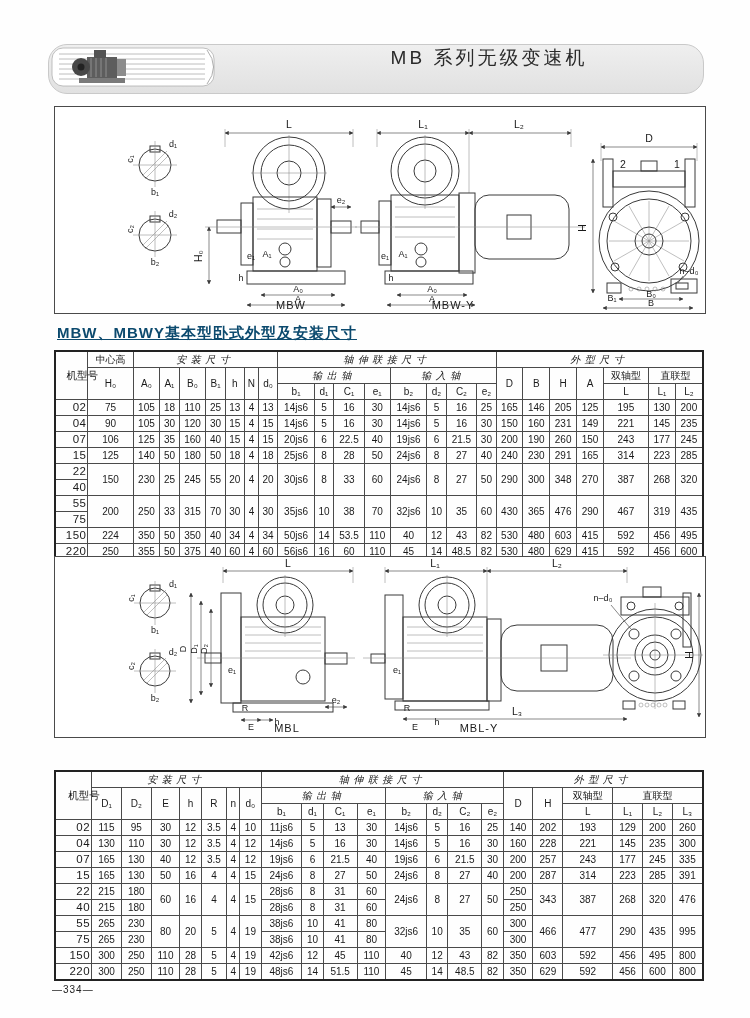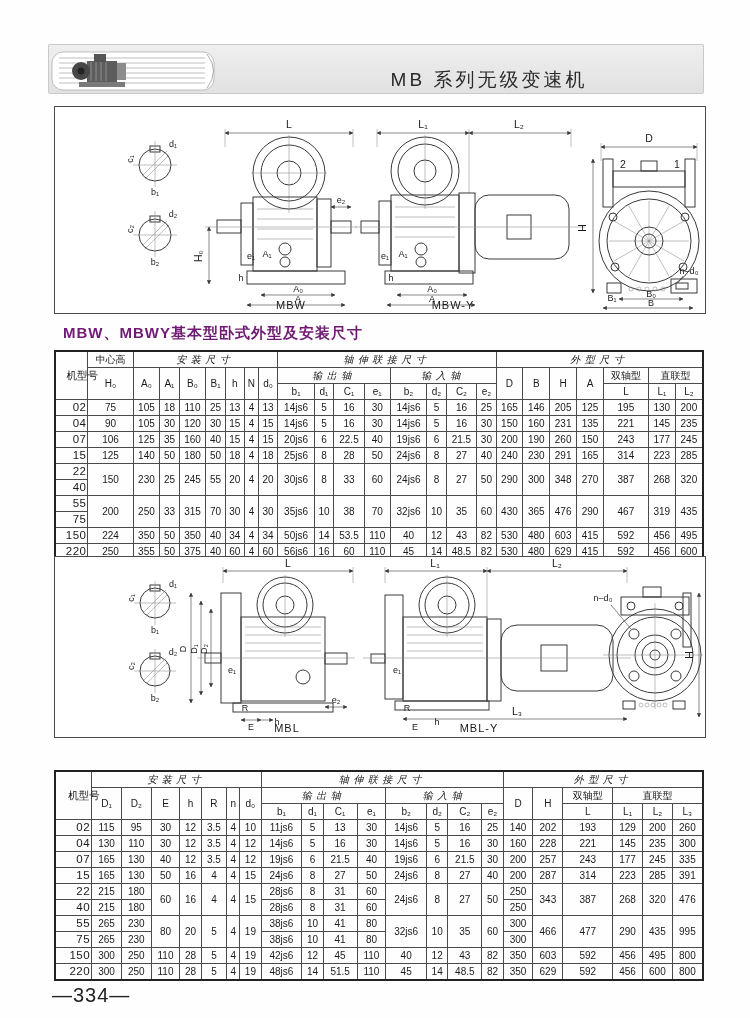--- a/index.html
+++ b/index.html
@@ -1,50 +1,50 @@
 <!DOCTYPE html>
 <html><head>
 <meta charset="utf-8">
 <style>
   html,body{margin:0;padding:0;background:#fff;}
   body{width:750px;height:1018px;position:relative;font-family:"Liberation Sans","DejaVu Sans",sans-serif;color:#1a1a1a;}
   .page{position:absolute;inset:0;background:#fefefe;}
 
   
-  .banner{position:absolute;left:48px;top:44px;width:654px;height:48px;background:linear-gradient(#efefef,#e1e1e1);border:1px solid #c9c9c9;border-radius:2px;display:flex;align-items:flex-end;}
+  .banner{position:absolute;left:48px;top:44px;width:654px;height:48px;background:linear-gradient(#efefef,#e1e1e1);border:1px solid #c9c9c9;border-radius:19px;display:flex;align-items:flex-start;}
   .banner-title{flex:1;text-align:center;font-size:19px;letter-spacing:3px;color:#2a2a2a;padding-left:46px;}
 
   
   .diagram-box{position:absolute;left:54px;width:650px;border:1px solid #4a4a4a;background:#fff;}
   #box1{top:106px;height:206px;}
   #box2{top:556px;height:180px;}
   .diagram-box svg{display:block;}
   .ln{fill:none;stroke:#3a3a3a;stroke-width:1;}
   .tn{fill:none;stroke:#8a8a8a;stroke-width:0.55;}
   .dm{fill:none;stroke:#3a3a3a;stroke-width:0.6;}
   .lbl{font-size:10.5px;fill:#1a1a1a;text-anchor:middle;stroke:none;}
   .sm{font-size:9px;}
   .cap{font-size:11px;letter-spacing:1px;}
 
   
-  .section-title{position:absolute;left:63px;font-size:15px;font-weight:bold;letter-spacing:1px;color:#701a75;}
+  .section-title{position:absolute;left:57px;font-size:15px;font-weight:bold;letter-spacing:1px;color:#0c4a6e;text-decoration:underline;}
   #title1{top:324px;}
   #title2{top:742px;}
 
   
   table.dim-table{position:absolute;left:54px;width:650px;border-collapse:collapse;border:2px solid #222;font-size:10px;text-align:center;}
   #table1{top:350px;}
   #table2{top:770px;}
   .dim-table th,.dim-table td{border:1px solid #4a4a4a;padding:0 1px;height:15px;line-height:1.15;font-weight:normal;white-space:nowrap;}
   .dim-table th{font-size:10px;}
   .dim-table th.grp{letter-spacing:0.45em;font-style:italic;}
   .dim-table td.model{font-size:11.5px;letter-spacing:0.5px;text-align:right;}
   .vtext{display:inline-block;width:1em;word-break:break-all;line-height:1.35;font-size:10.5px;}
 
-  .page-number{position:absolute;left:52px;top:984px;font-size:20px;letter-spacing:1px;color:#222;}
+  .page-number{position:absolute;left:52px;top:984px;font-size:10px;letter-spacing:1px;color:#222;}
 </style>
 </head>
 <body>
 
 <div class="page">
 
   <div class="banner">
     <svg width="180" height="44" viewBox="0 0 180 44">
       <rect x="3" y="3" width="162" height="38" rx="11" fill="#ffffff" stroke="#b0b0b0" stroke-width="0.8"></rect>
       <g class="tn">
@@ -308,21 +308,21 @@
           <td>5</td>
           <td>16</td>
           <td>30</td>
           <td>14js6</td>
           <td>5</td>
           <td>16</td>
           <td>30</td>
           <td>150</td>
           <td>160</td>
           <td>231</td>
-          <td>135</td>
+          <td>149</td>
           <td>221</td>
           <td>145</td>
           <td>235</td>
         </tr>
         <tr>
           <td class="model">07</td>
           <td>106</td>
           <td>125</td>
           <td>35</td>
           <td>160</td>

